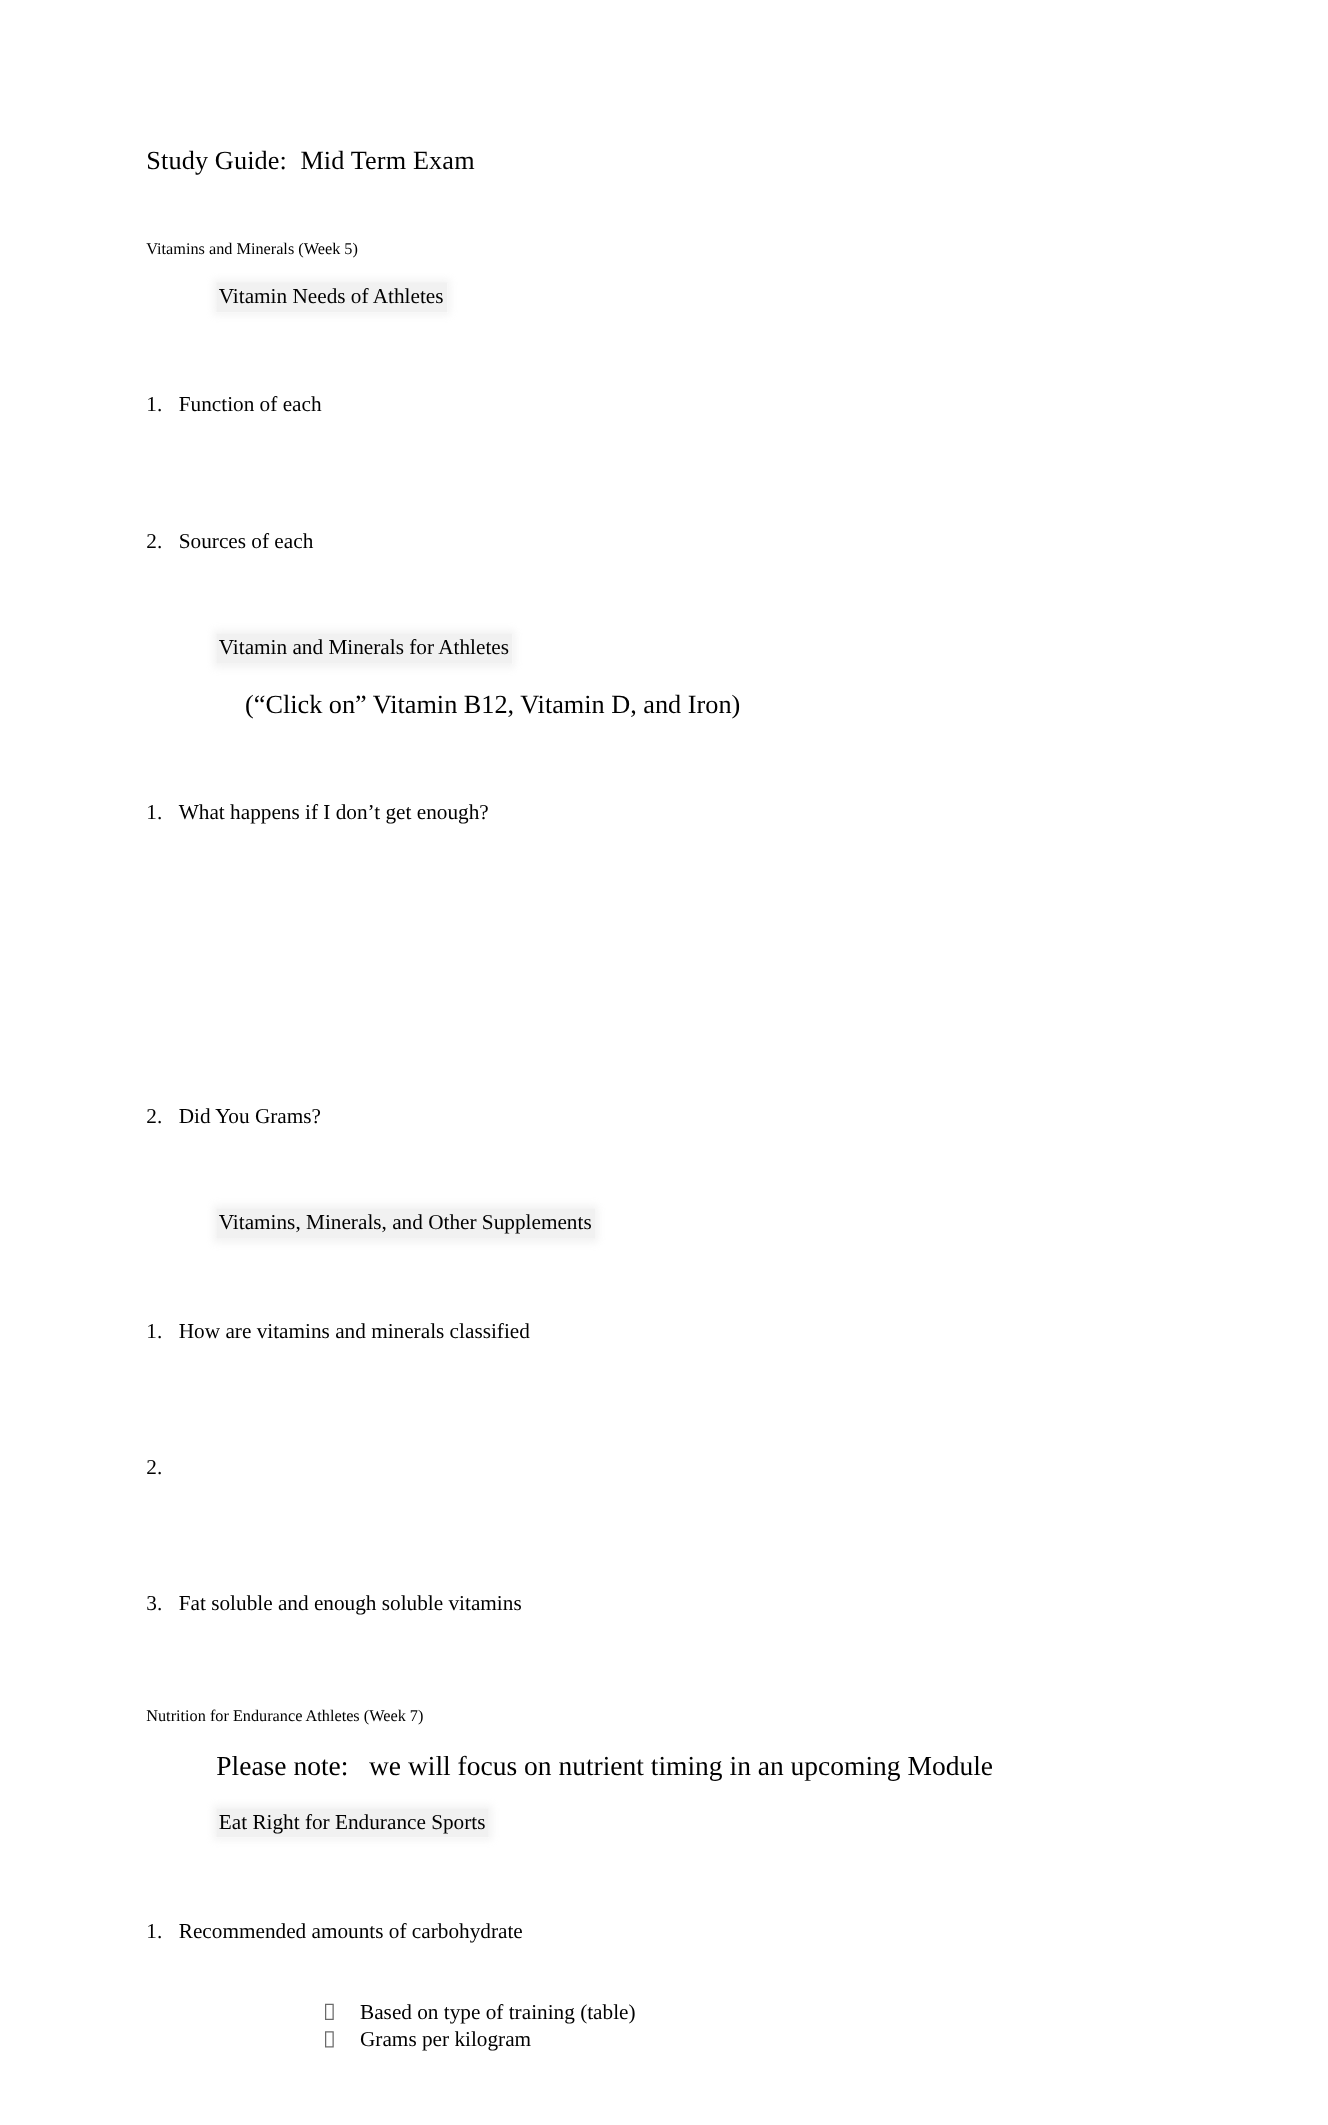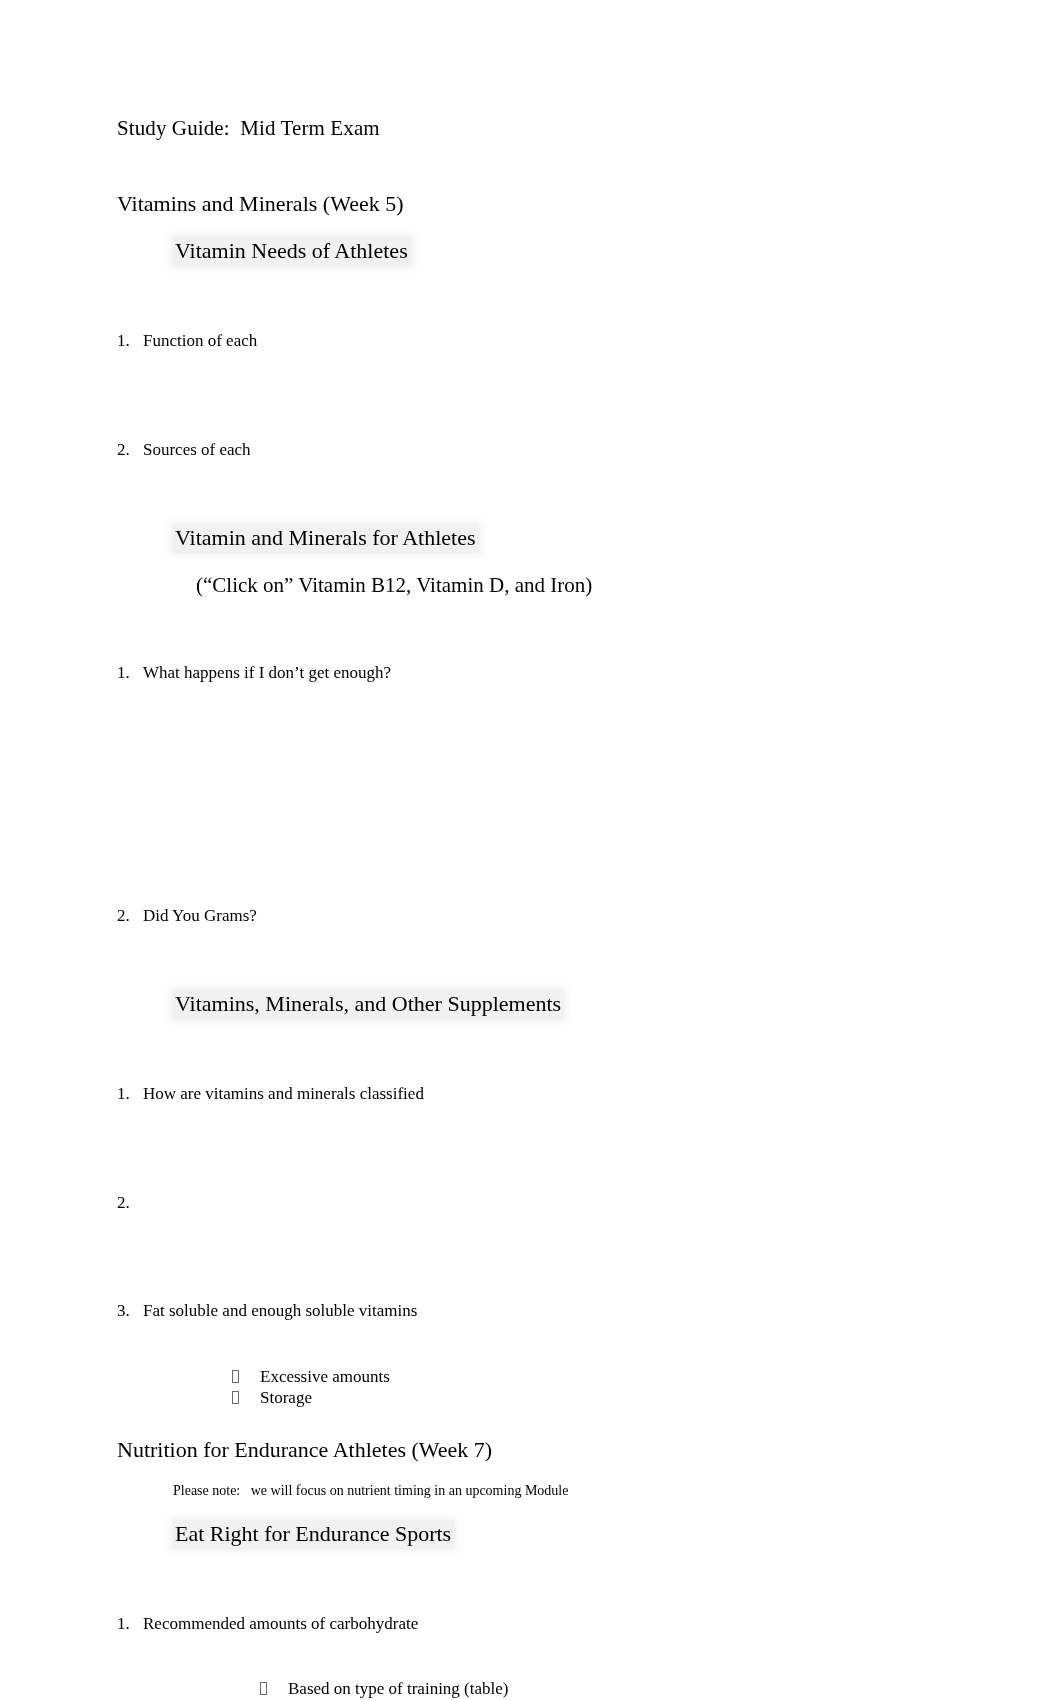--- a/index.html
+++ b/index.html
@@ -31,43 +31,43 @@
     font-size: 21px;
     line-height: 1.15;
     margin: 0;
     padding-top: 116px;
     letter-spacing: 0.1px;
     white-space: pre;
   }
 
   
   .section-heading {
-    font-size: 22px;
+    font-size: 13px;
     line-height: 1.18;
     margin: 0;
     white-space: pre;
   }
 
   
   .sub-heading {
-    font-size: 22px;
+    font-size: 17px;
     line-height: 1.2;
     margin: 0;
     margin-left: 56px;
     display: inline-block;
     background: #f2f2f2;
     background: linear-gradient(#f1f1f1, #f1f1f1);
     box-shadow: 0 0 6px 3px rgba(241,241,241,0.85);
     padding: 1px 3px 2px 2px;
   }
   .sub-heading-wrap { margin: 0; }
 
   
   .para-indent {
-    font-size: 14px;
+    font-size: 22px;
     line-height: 1.2;
     margin: 0 0 0 56px;
     white-space: pre;
   }
   .para-indent2 {
     font-size: 21px;
     line-height: 1.2;
     margin: 0 0 0 79px;
     white-space: pre;
   }
@@ -222,30 +222,20 @@
         </span>
       </li>
       <li>
         <span class="li-row">
           <span class="li-marker">3.</span>
           <span class="li-text">Fat soluble and enough soluble vitamins</span>
         </span>
       </li>
     </ol>
 
-    <ul class="tofu-list ind-a">
-      <li>
-        <span class="tofu"></span>
-        <span class="li-text">Excessive amounts</span>
-      </li>
-      <li>
-        <span class="tofu"></span>
-        <span class="li-text">Storage</span>
-      </li>
-    </ul>
 
     <div class="sp-l"></div>
 
     <div class="section-heading">Nutrition for Endurance Athletes (Week 7)</div>
 
     <div class="sp-m"></div>
 
     <div class="para-indent">Please note:   we will focus on nutrient timing in an upcoming Module</div>
 
     <div class="sp-m"></div>

